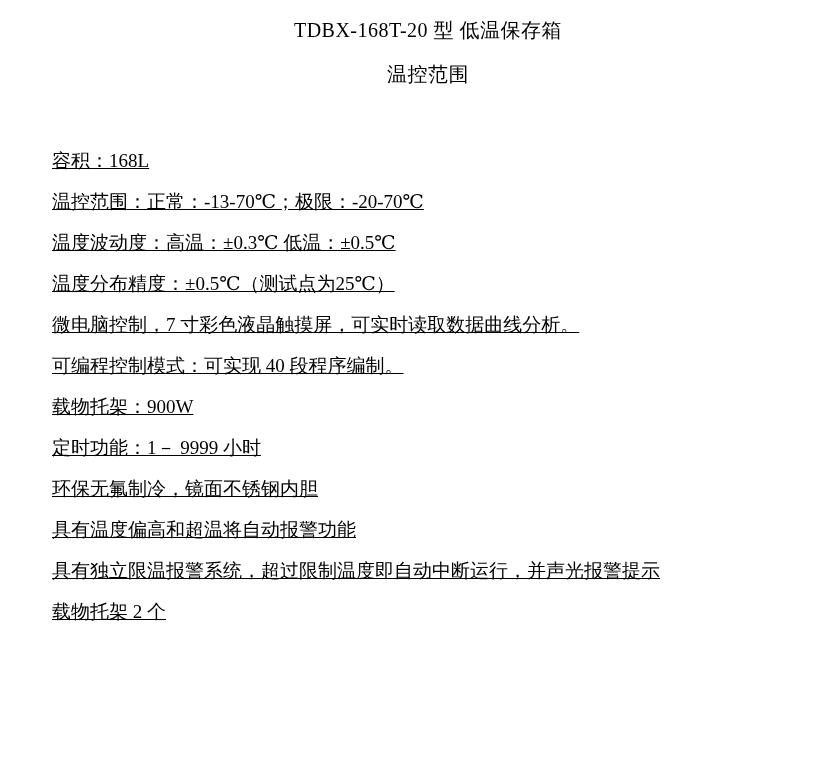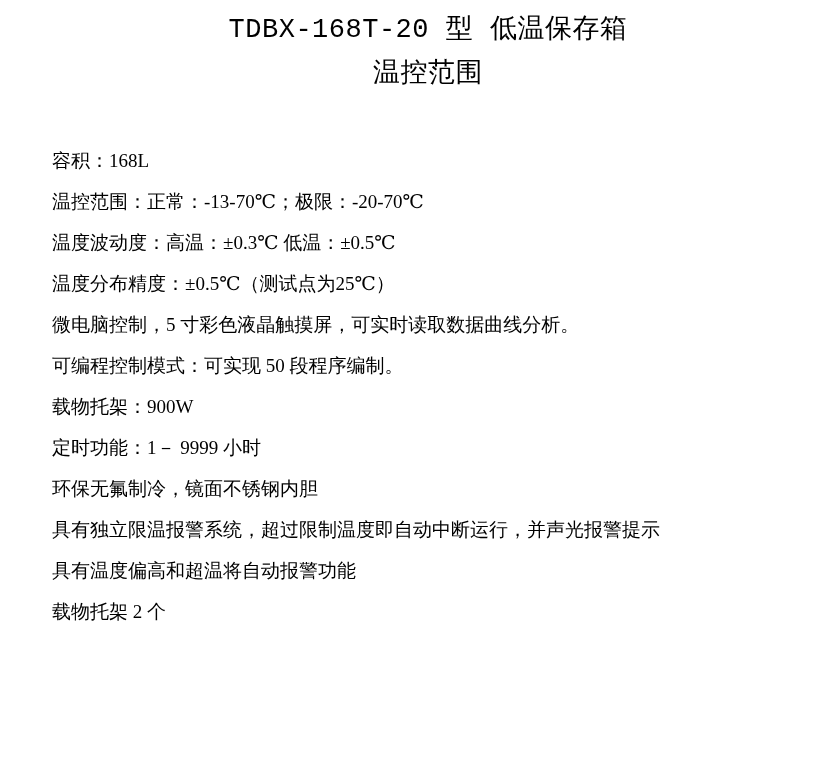--- a/index.html
+++ b/index.html
@@ -19,57 +19,58 @@
     height: 758px;
     position: relative;
     box-sizing: border-box;
     padding: 0;
   }
   .title-block {
     text-align: center;
     margin-top: 8px;
   }
   .title-line {
-    font-size: 27px;
+    font-size: 20px;
     line-height: 44px;
     letter-spacing: 0.5px;
     font-weight: 500;
-    font-family: Liberation Mono, monospace;
+    font-family: Liberation Serif, serif;
     margin-left: 40px;
   }
   .body-block {
     margin-top: 44px;
     padding-left: 52px;
     padding-right: 40px;
   }
   .spec-line {
     font-size: 19px;
     line-height: 41px;
     white-space: pre-wrap;
     font-family: "Liberation Serif", "DejaVu Serif", serif;
+    text-decoration: underline;
   }
 </style>
 </head>
 <body>
 
 <div class="page">
 
   <div class="title-block">
     <div class="title-line">TDBX-168T-20 型  低温保存箱</div>
     <div class="title-line">温控范围</div>
   </div>
 
   <div class="body-block">
     <div class="spec-line">容积：168L</div>
     <div class="spec-line">温控范围：正常：-13-70℃；极限：-20-70℃</div>
     <div class="spec-line">温度波动度：高温：±0.3℃ 低温：±0.5℃</div>
     <div class="spec-line">温度分布精度：±0.5℃（测试点为25℃）</div>
-    <div class="spec-line">微电脑控制，5 寸彩色液晶触摸屏，可实时读取数据曲线分析。</div>
-    <div class="spec-line">可编程控制模式：可实现 50 段程序编制。</div>
+    <div class="spec-line">微电脑控制，7 寸彩色液晶触摸屏，可实时读取数据曲线分析。</div>
+    <div class="spec-line">可编程控制模式：可实现 40 段程序编制。</div>
     <div class="spec-line">载物托架：900W</div>
     <div class="spec-line">定时功能：1－ 9999 小时</div>
     <div class="spec-line">环保无氟制冷，镜面不锈钢内胆</div>
+    <div class="spec-line">具有温度偏高和超温将自动报警功能</div>
     <div class="spec-line">具有独立限温报警系统，超过限制温度即自动中断运行，并声光报警提示</div>
-    <div class="spec-line">具有温度偏高和超温将自动报警功能</div>
     <div class="spec-line">载物托架 2 个</div>
   </div>
 
 </div>
 
 </body></html>

